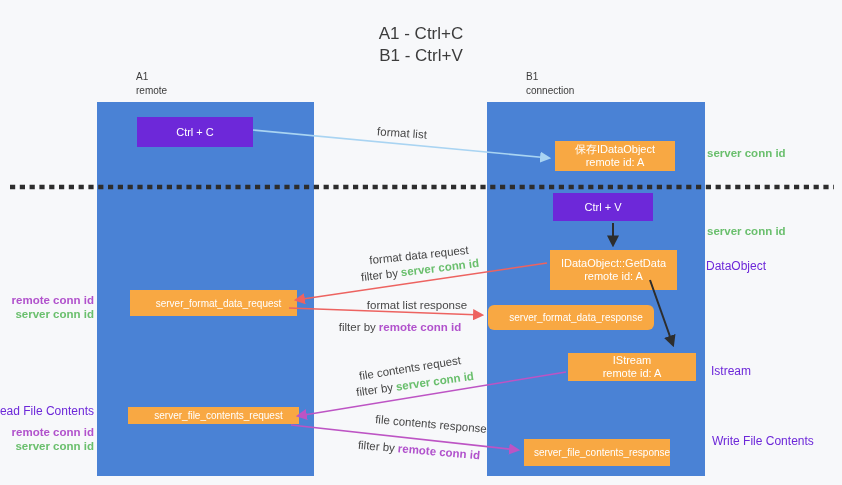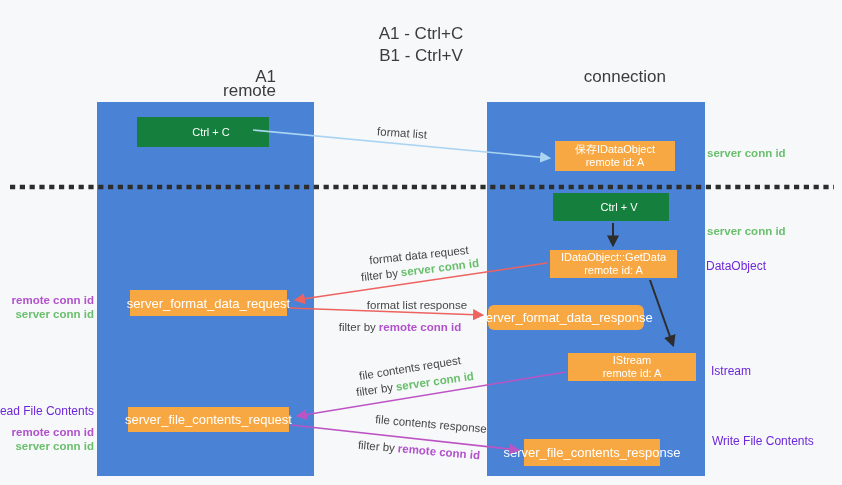--- a/index.html
+++ b/index.html
@@ -1,28 +1,28 @@
 <!DOCTYPE html>
 <html><head>
 <meta charset="utf-8">
 <style>
   html,body{margin:0;padding:0;}
   body{font-family:"Liberation Sans","DejaVu Sans",sans-serif;background:#f7f8fa;}
   .stage{position:relative;width:842px;height:485px;background:#f7f8fa;overflow:hidden;margin-top:14px;}
   .title{position:absolute;top:9px;left:0;width:842px;text-align:center;
          font-size:17px;line-height:22px;color:#3c3c3c;}
-  .colhead{position:absolute;top:56px;width:140px;text-align:right;
-           font-size:17px;line-height:14px;color:#3c3c3c;}
+  .colhead{position:absolute;top:56px;width:140px;text-align:left;
+           font-size:10px;line-height:14px;color:#3c3c3c;}
   .col{position:absolute;top:88px;height:374px;background:#4a82d5;}
   .box{position:absolute;display:flex;flex-direction:column;align-items:center;
        justify-content:center;color:#fff;text-align:center;white-space:nowrap;
        font-size:11px;line-height:13px;z-index:2;}
-  .green{background:#15803d;padding-left:16px;}
+  .green{background:#6d28d9;}
   .orange{background:#f8a843;}
-  .msg{font-size:13px;}
+  .msg{font-size:10px;padding-left:10px;}
   .overlay{position:absolute;left:0;top:0;z-index:3;pointer-events:none;}
   .mlabel{position:absolute;white-space:nowrap;font-size:11.5px;color:#474747;
           transform:translate(-50%,-50%) rotate(var(--r,0deg));z-index:4;}
   .side{position:absolute;white-space:nowrap;font-size:11.5px;z-index:4;}
   .side.plain{font-size:12px;color:#6d28d9;}
   .ralign{text-align:right;}
   .kg{color:#6abf6d;font-weight:700;}
   .kp{color:#b152cc;font-weight:700;}
   .fprefix{color:#474747;margin-right:3px;}
 </style>
@@ -34,58 +34,59 @@
   <div class="title">
     <div>A1 - Ctrl+C</div>
     <div>B1 - Ctrl+V</div>
   </div>
 
   <div class="colhead" style="left:136px;">
     <div>A1</div>
     <div>remote</div>
   </div>
   <div class="colhead" style="left:526px;">
+    <div>B1</div>
     <div>connection</div>
   </div>
 
   <div class="col" style="left:97px;width:217px;"></div>
   <div class="col" style="left:487px;width:218px;"></div>
 
   <div class="box green" style="left:137px;top:103px;width:116px;height:30px;">
     <span>Ctrl + C</span>
   </div>
 
   <div class="box orange" style="left:555px;top:127px;width:120px;height:30px;">
     <span>保存IDataObject</span>
     <span>remote id: A</span>
   </div>
 
   <div class="box green" style="left:553px;top:179px;width:100px;height:28px;">
     <span>Ctrl + V</span>
   </div>
 
-  <div class="box orange" style="left:550px;top:236px;width:127px;height:28px;">
+  <div class="box orange" style="left:550px;top:236px;width:127px;height:40px;">
     <span>IDataObject::GetData</span>
     <span>remote id: A</span>
   </div>
 
   <div class="box orange msg" style="left:130px;top:276px;width:157px;height:26px;">
     <span>server_format_data_request</span>
   </div>
 
   <div class="box orange msg" style="left:488px;top:291px;width:156px;height:25px;border-radius:6px;">
     <span>server_format_data_response</span>
   </div>
 
   <div class="box orange" style="left:568px;top:339px;width:128px;height:28px;">
     <span>IStream</span>
     <span>remote id: A</span>
   </div>
 
-  <div class="box orange msg" style="left:128px;top:393px;width:161px;height:25px;">
+  <div class="box orange msg" style="left:128px;top:393px;width:161px;height:17px;">
     <span>server_file_contents_request</span>
   </div>
 
   <div class="box orange msg" style="left:524px;top:425px;width:136px;height:27px;">
     <span>server_file_contents_response</span>
   </div>
 
   <svg class="overlay" width="842" height="485">
     <defs>
       <marker id="mBlue" viewBox="0 0 10 10" refX="8" refY="5" markerWidth="7" markerHeight="7" orient="auto-start-reverse">

